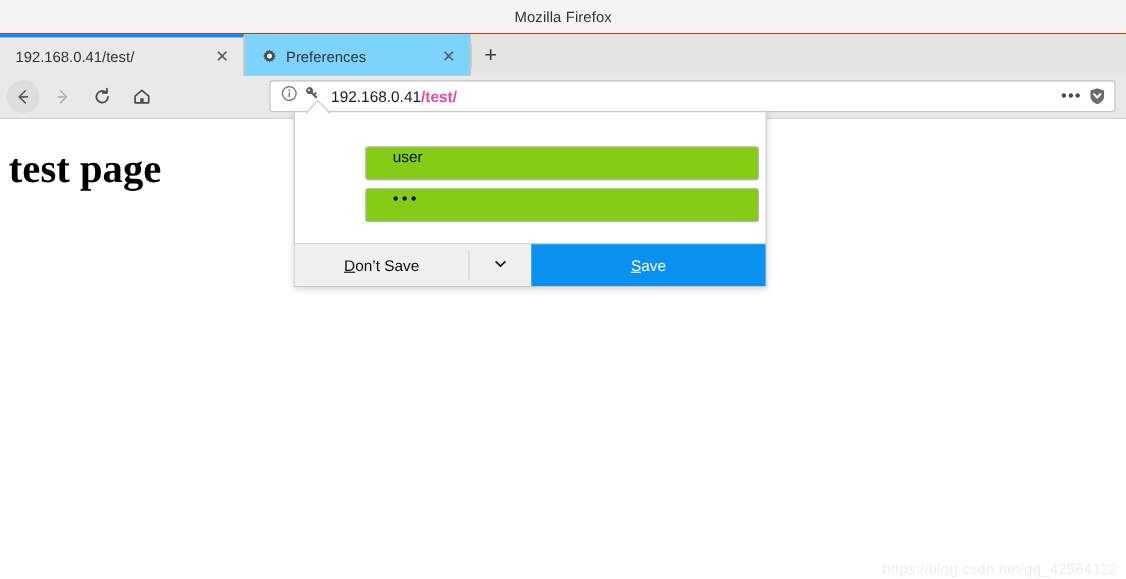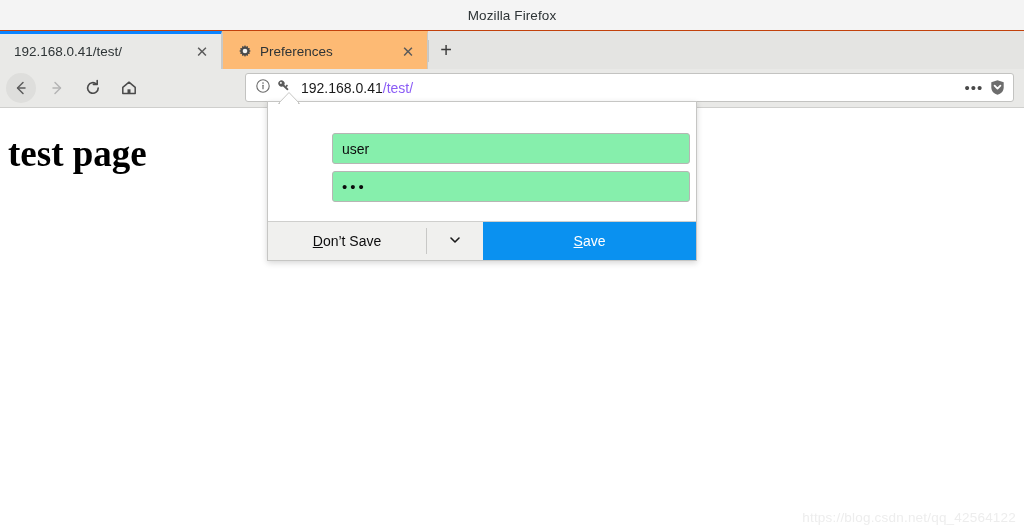--- a/index.html
+++ b/index.html
@@ -54,21 +54,21 @@
     cursor: default;
   }
   .tab.active {
     width: 222px;
     background: #e9e9e7;
     border-top: 3px solid #0a84ff;
     border-right: 1px solid #c9c9c7;
   }
   .tab.second {
     width: 206px;
-    background: #fdba74;
+    background: #7dd3fc;
     border-top: 3px solid transparent;
     border-left: 1px solid #c9c9c7;
     border-right: 1px solid #c9c9c7;
   }
   .tab-label {
     flex: 1;
     white-space: nowrap;
     overflow: hidden;
     text-overflow: ellipsis;
   }
@@ -141,21 +141,21 @@
   }
   .identity-icon { margin-right: 5px; display: block; }
   .key-icon-small { margin-right: 9px; display: block; }
   .url-text {
     flex: 1;
     font-size: 14px;
     color: #1a1a1a;
     white-space: nowrap;
     overflow: hidden;
   }
-  .url-text .path { color: #8b5cf6; }
+  .url-text .path { color: #ec4899; font-weight: bold; }
   .pageaction {
     width: 26px; height: 22px;
     display: flex; align-items: center; justify-content: center;
     color: #4a4a4a; font-size: 15px; letter-spacing: 1px;
     line-height: 1;
   }
   .shield-badge {
     width: 20px; height: 20px;
     display: flex; align-items: center; justify-content: center;
     flex: 0 0 auto;
@@ -225,24 +225,23 @@
   }
   .panel-fields {
     margin: 18px 0 0 48px;
   }
   .field {
     box-sizing: border-box;
     width: 358px;
     height: 31px;
     border: 1px solid #b6b6b4;
     border-radius: 3px;
-    background: #86efac;
-    display: flex;
-    align-items: center;
-    padding: 0 9px;
+    background: #84cc16;
+    display: flex;
+    padding: 0 24px;
     font-size: 14px;
     color: #0c0c0d;
     margin-bottom: 7px;
   }
   .field.password {
     letter-spacing: 3px;
     font-size: 15px;
   }
   .checkrow {
     display: flex;

